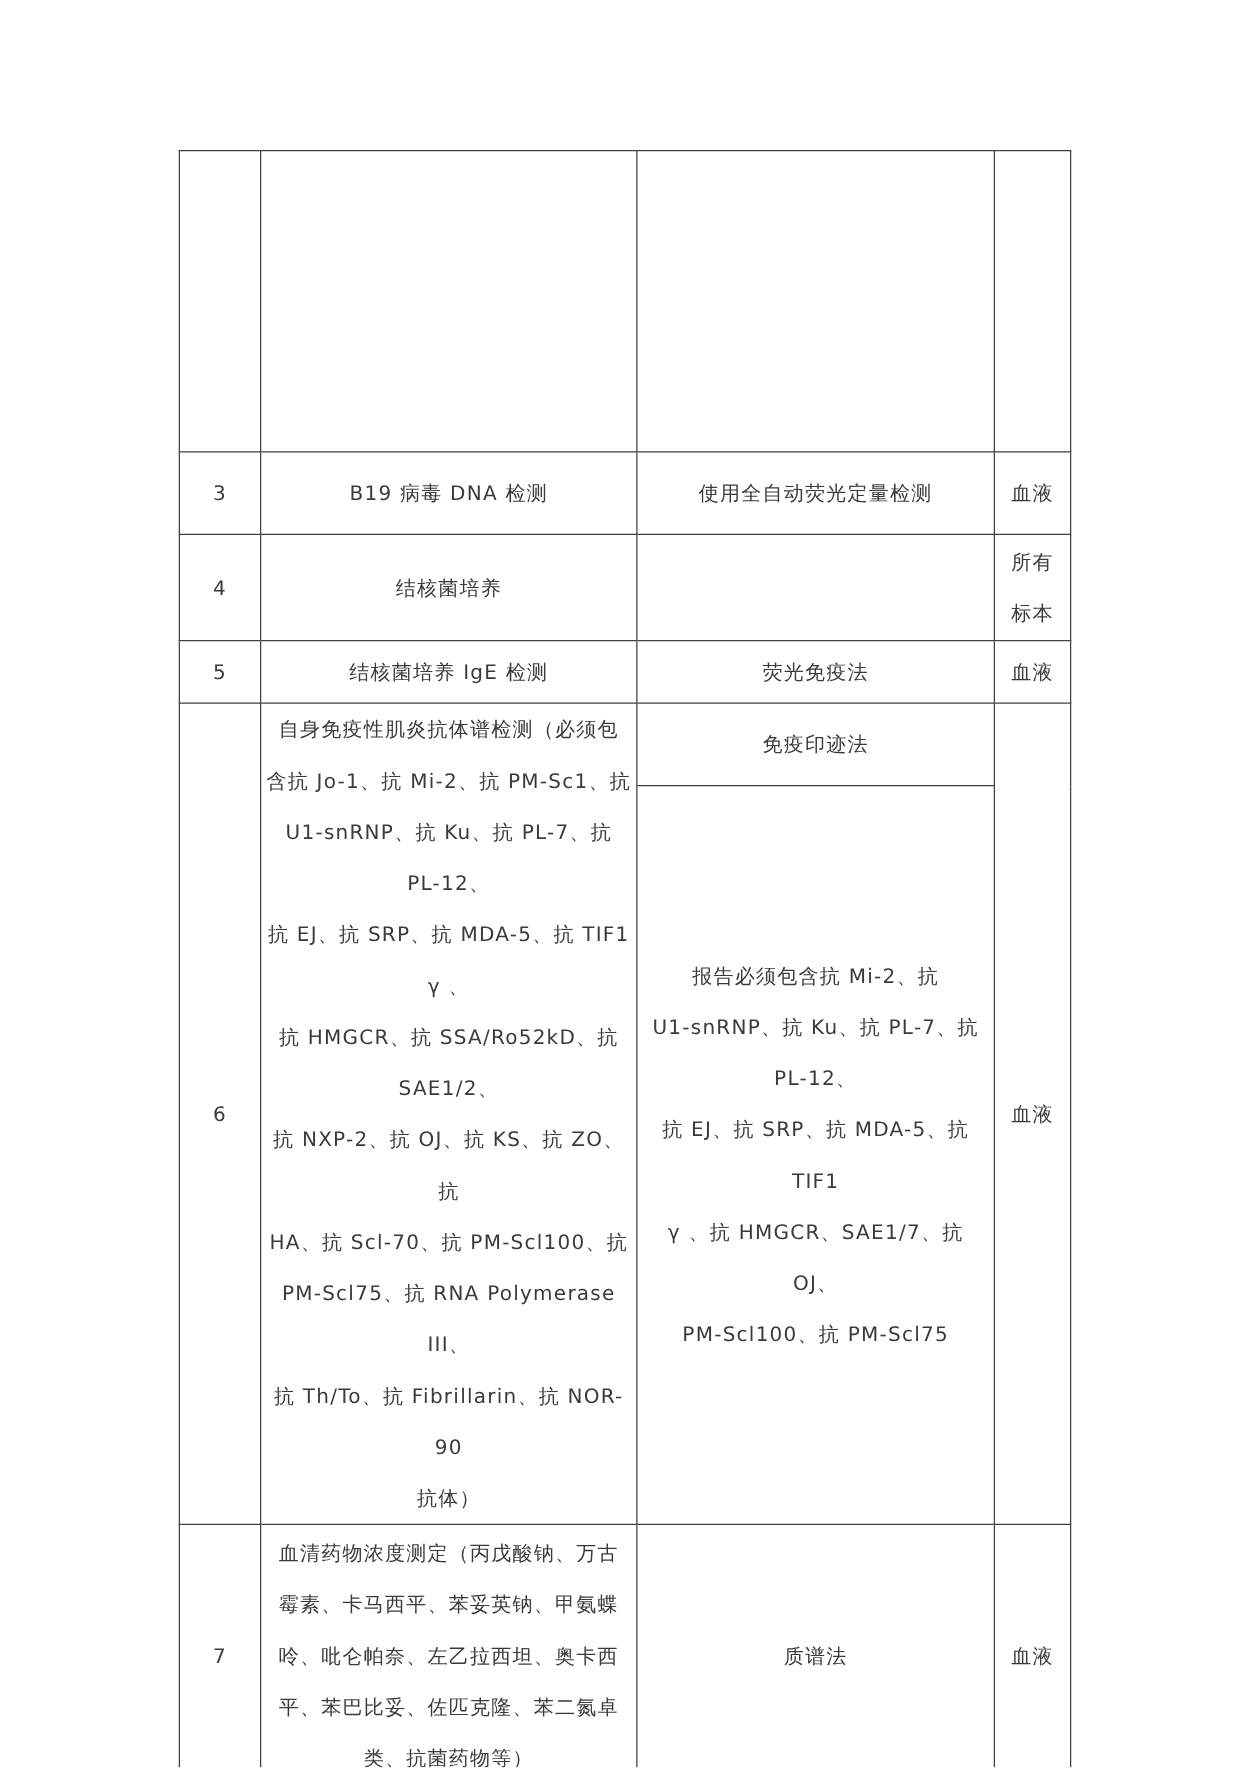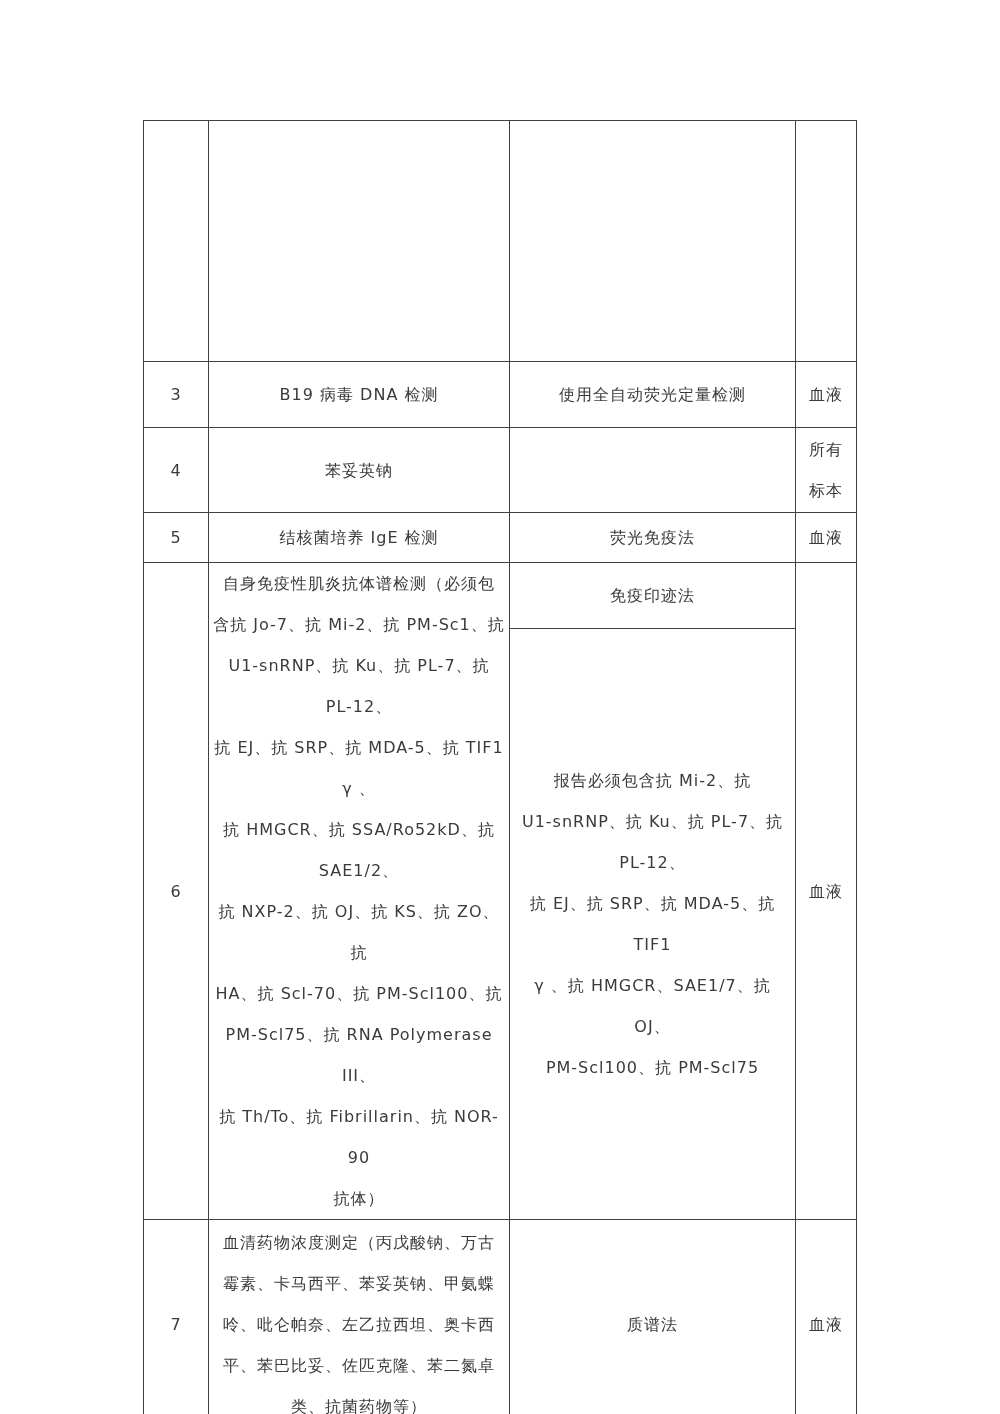--- a/index.html
+++ b/index.html
@@ -71,37 +71,37 @@
 
       <tr class="rh-r3">
         <td>3</td>
         <td>B19 病毒 DNA 检测</td>
         <td>使用全自动荧光定量检测</td>
         <td>血液</td>
       </tr>
 
       <tr class="rh-r4">
         <td>4</td>
-        <td>苯妥英钠</td>
+        <td>结核菌培养</td>
         <td></td>
         <td>所有
 标本</td>
       </tr>
 
       <tr class="rh-r5">
         <td>5</td>
         <td>结核菌培养 IgE 检测</td>
         <td>荧光免疫法</td>
         <td>血液</td>
       </tr>
 
       <tr class="rh-r6a">
         <td rowspan="2">6</td>
         <td rowspan="2">自身免疫性肌炎抗体谱检测（必须包
-含抗 Jo-7、抗 Mi-2、抗 PM-Sc1、抗
+含抗 Jo-1、抗 Mi-2、抗 PM-Sc1、抗
 U1-snRNP、抗 Ku、抗 PL-7、抗 PL-12、
 抗 EJ、抗 SRP、抗 MDA-5、抗 TIF1 γ 、
 抗 HMGCR、抗 SSA/Ro52kD、抗 SAE1/2、
 抗 NXP-2、抗 OJ、抗 KS、抗 ZO、抗
 HA、抗 Scl-70、抗 PM-Scl100、抗
 PM-Scl75、抗 RNA Polymerase III、
 抗 Th/To、抗 Fibrillarin、抗 NOR-90
 抗体）</td>
         <td class="tight">免疫印迹法</td>
         <td rowspan="2">血液</td>

